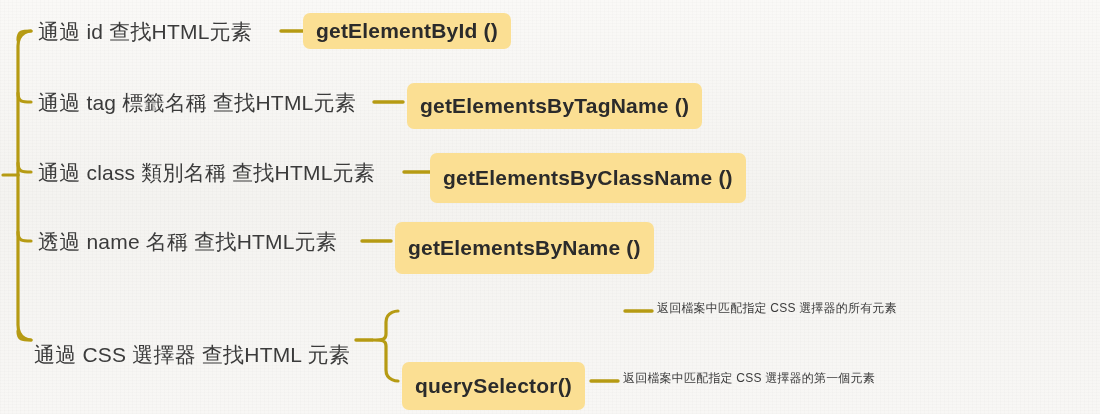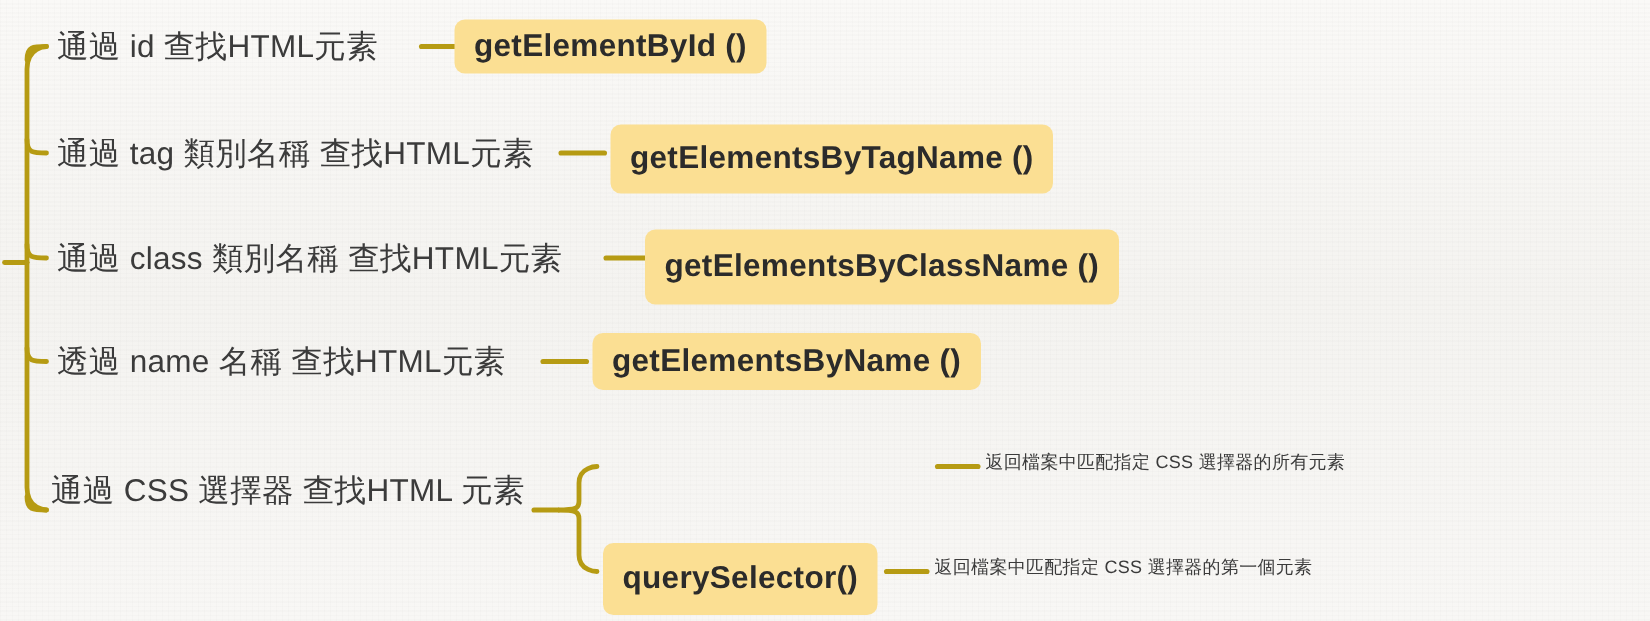--- a/index.html
+++ b/index.html
@@ -95,29 +95,29 @@
                C 384,340 386,341 386,346 L 386,370 C 386,381 398,381 398,381"></path>
 
       <path d="M 625,311 L 652,311" stroke-width="3.4"></path>
       <path d="M 591,381 L 618,381" stroke-width="3.4"></path>
     </g>
   </svg>
 
   <div class="node branch-label" style="left:38px; top:21px;">通過 id 查找HTML元素</div>
   <div class="pill" style="left:303px; top:13px; height:36px;">getElementById ()</div>
 
-  <div class="node branch-label" style="left:38px; top:92px;">通過 tag 類別名稱 查找HTML元素</div>
+  <div class="node branch-label" style="left:38px; top:92px;">通過 tag 標籤名稱 查找HTML元素</div>
   <div class="pill" style="left:407px; top:83px; height:46px;">getElementsByTagName ()</div>
 
   <div class="node branch-label" style="left:38px; top:162px;">通過 class 類別名稱 查找HTML元素</div>
   <div class="pill" style="left:430px; top:153px; height:50px;">getElementsByClassName ()</div>
 
   <div class="node branch-label" style="left:38px; top:231px;">透過 name 名稱 查找HTML元素</div>
-  <div class="pill" style="left:395px; top:222px; height:38px;">getElementsByName ()</div>
+  <div class="pill" style="left:395px; top:222px; height:52px;">getElementsByName ()</div>
 
-  <div class="node branch-label" style="left:34px; top:317px;">通過 CSS 選擇器 查找HTML 元素</div>
+  <div class="node branch-label" style="left:34px; top:344px;">通過 CSS 選擇器 查找HTML 元素</div>
 
   <div class="node desc-label" style="left:657px; top:302px;">返回檔案中匹配指定 CSS 選擇器的所有元素</div>
 
   <div class="pill" style="left:402px; top:362px; height:48px;">querySelector()</div>
   <div class="node desc-label" style="left:623px; top:372px;">返回檔案中匹配指定 CSS 選擇器的第一個元素</div>
 
 </div>
 
 </body></html>

